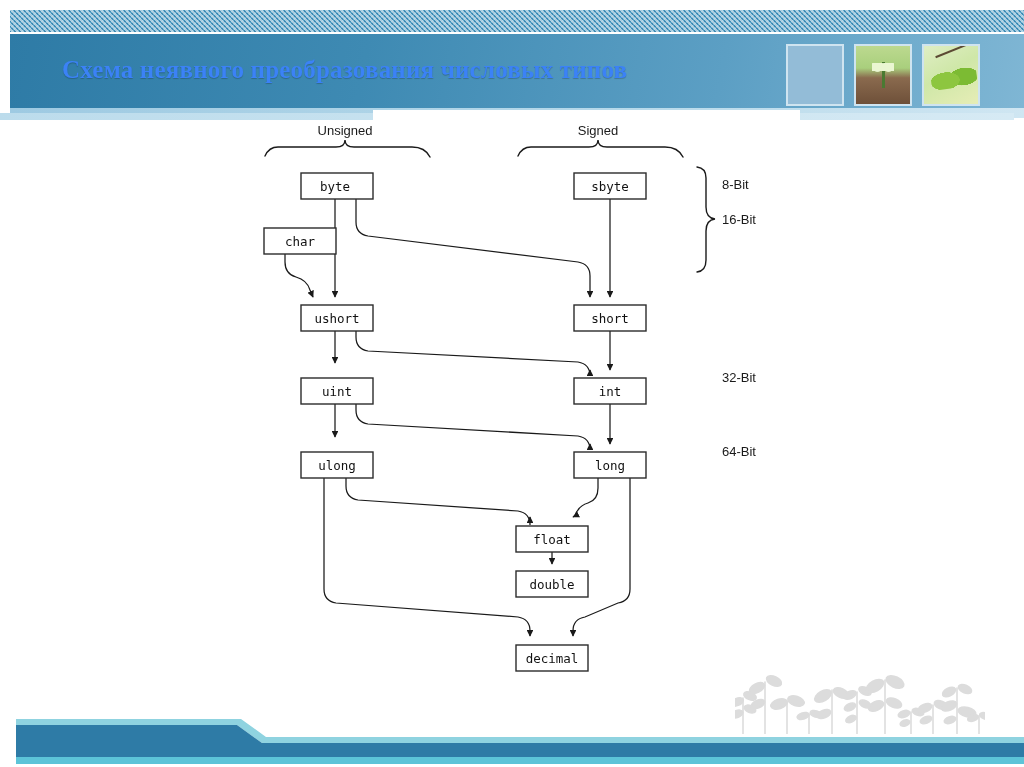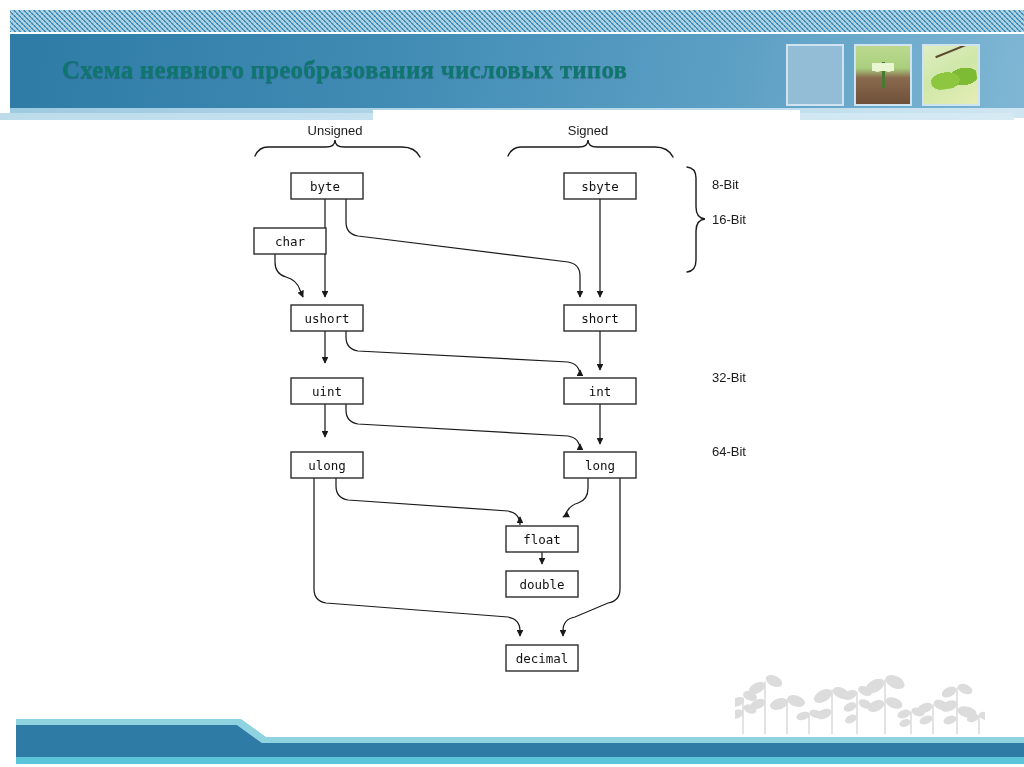--- a/index.html
+++ b/index.html
@@ -30,21 +30,21 @@
     position:absolute;left:10px;top:108px;width:1014px;height:10px;
     background:linear-gradient(100deg,#9ecae2 0%,#b7d9ea 60%,#cfe6f2 100%);
   }
   .hdr-band-lt2{
     position:absolute;left:0px;top:113px;width:1014px;height:7px;
     background:linear-gradient(100deg,#bcdcec 0%,#d6eaf4 100%);
   }
   .hdr-title{
     position:absolute;left:62px;top:48px;width:690px;height:44px;
     display:flex;align-items:center;
-    color:#0f766e;
+    color:#3b82f6;
     font-family:"Liberation Serif",serif;
     font-weight:bold;
     font-size:25px;
     letter-spacing:.2px;
     text-shadow:0 1px 1px rgba(0,0,0,.22);
     white-space:nowrap;
   }
   .thumbs{position:absolute;left:786px;top:44px;width:210px;height:62px;display:flex;gap:10px;}
   .thumb{width:58px;height:62px;border:2px solid #cfe4f0;box-sizing:border-box;overflow:hidden;position:relative;}
   .thumb-plain{background:#93bcd7;}
@@ -67,21 +67,21 @@
   }
   .thumb-leaf:after{
     content:"";position:absolute;left:10px;top:2px;width:44px;height:2px;background:#5c4a33;transform:rotate(-22deg);
   }
 
   
   .panel{
     position:absolute;left:373px;top:110px;width:427px;height:560px;
     background:#ffffff;
   }
-  .diagram{position:absolute;left:240px;top:112px;width:560px;height:560px;}
+  .diagram{position:absolute;left:250px;top:112px;width:560px;height:560px;}
   .diagram svg{display:block;}
 
   
   .foot-plants{position:absolute;left:735px;top:672px;width:250px;height:62px;}
   .foot-bars{position:absolute;left:0;top:713px;width:1024px;height:54px;}
 </style>
 </head>
 <body>
 
 <div class="slide">

